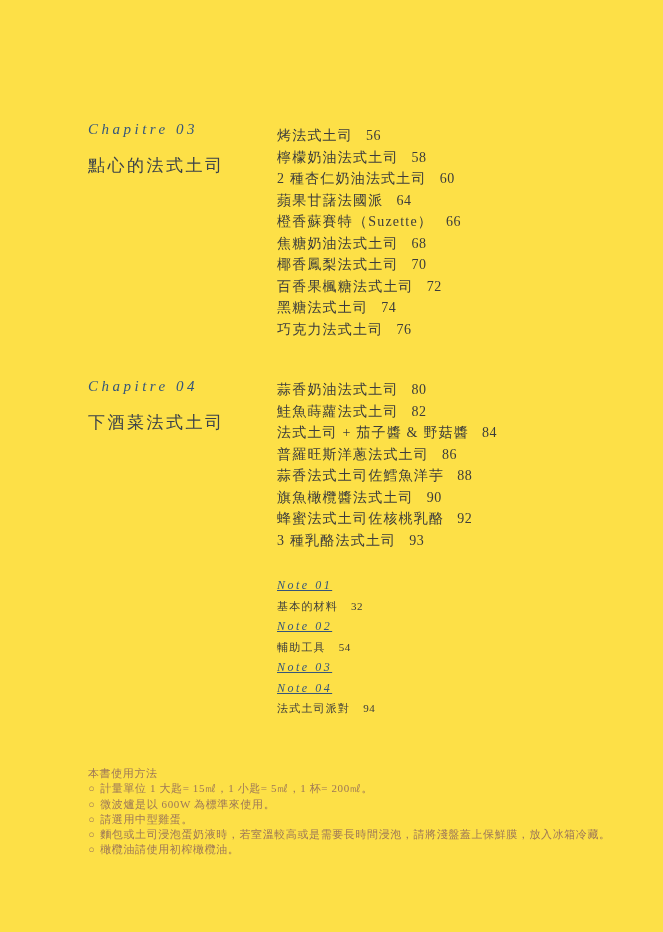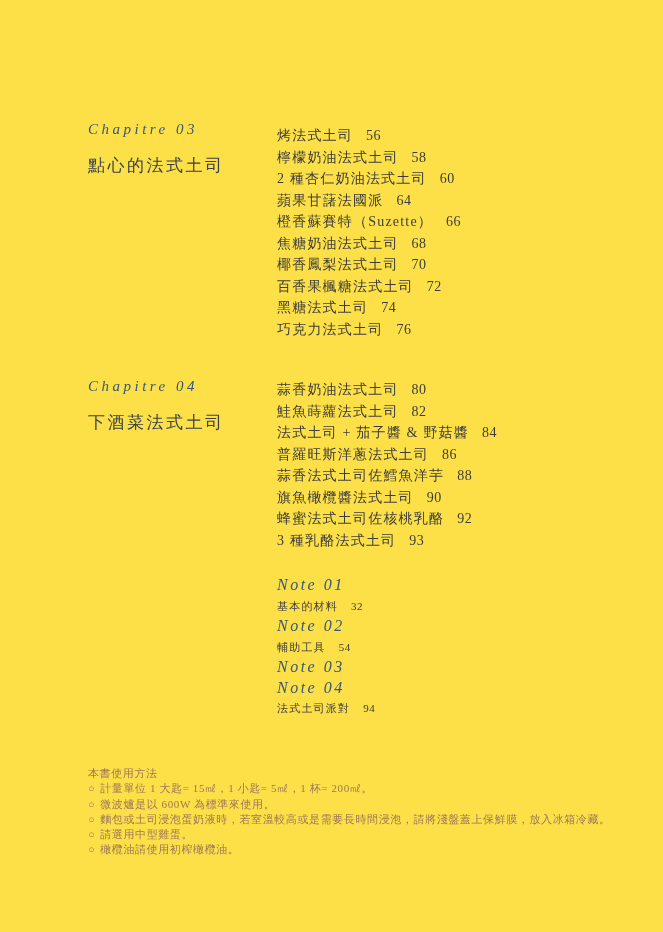--- a/index.html
+++ b/index.html
@@ -39,24 +39,25 @@
     letter-spacing:1.2px;
     color:#3c3c3c;
     white-space:nowrap;
   }
   .toc-item .page-num { margin-left:13px; letter-spacing:0.5px; }
   
   .notes { position:absolute; left:277px; top:575px; }
   .note-label {
     height:20.5px; line-height:20.5px;
     font-style:italic;
-    font-size:16px;
+    font-size:12px;
     letter-spacing:2.5px;
     color:#35567C;
     white-space:nowrap;
+    text-decoration:underline;
   }
   .note-line {
     height:20.5px; line-height:20.5px;
     font-size:11px;
     letter-spacing:1.2px;
     color:#3c3c3c;
     white-space:nowrap;
   }
   .note-line .page-num { margin-left:13px; letter-spacing:0.5px; }
   
@@ -198,26 +199,26 @@
 
         <div class="usage-line">
           <span class="bullet">○</span><span>計量單位 1 大匙= 15㎖，1 小匙= 5㎖，1 杯= 200㎖。</span>
         </div>
 
         <div class="usage-line">
           <span class="bullet">○</span><span>微波爐是以 600W 為標準來使用。</span>
         </div>
 
         <div class="usage-line">
+          <span class="bullet">○</span><span>請選用中型雞蛋。</span>
+        </div>
+
+        <div class="usage-line">
           <span class="bullet">○</span><span>麵包或土司浸泡蛋奶液時，若室溫較高或是需要長時間浸泡，請將淺盤蓋上保鮮膜，放入冰箱冷藏。</span>
         </div>
 
         <div class="usage-line">
-          <span class="bullet">○</span><span>請選用中型雞蛋。</span>
-        </div>
-
-        <div class="usage-line">
           <span class="bullet">○</span><span>橄欖油請使用初榨橄欖油。</span>
         </div>
       </div>
   </div>
 
 </div>
 
 </body></html>

